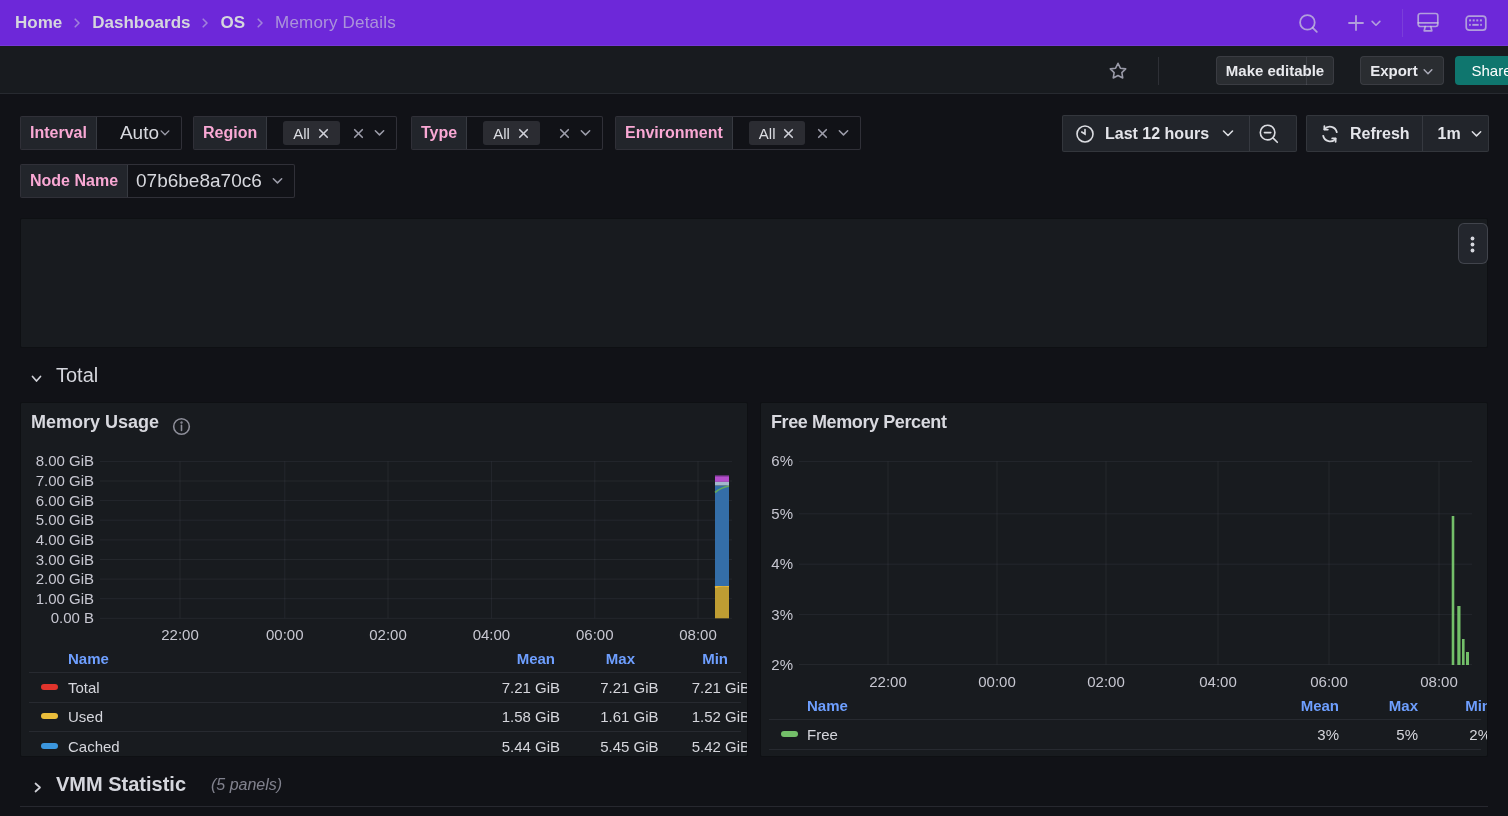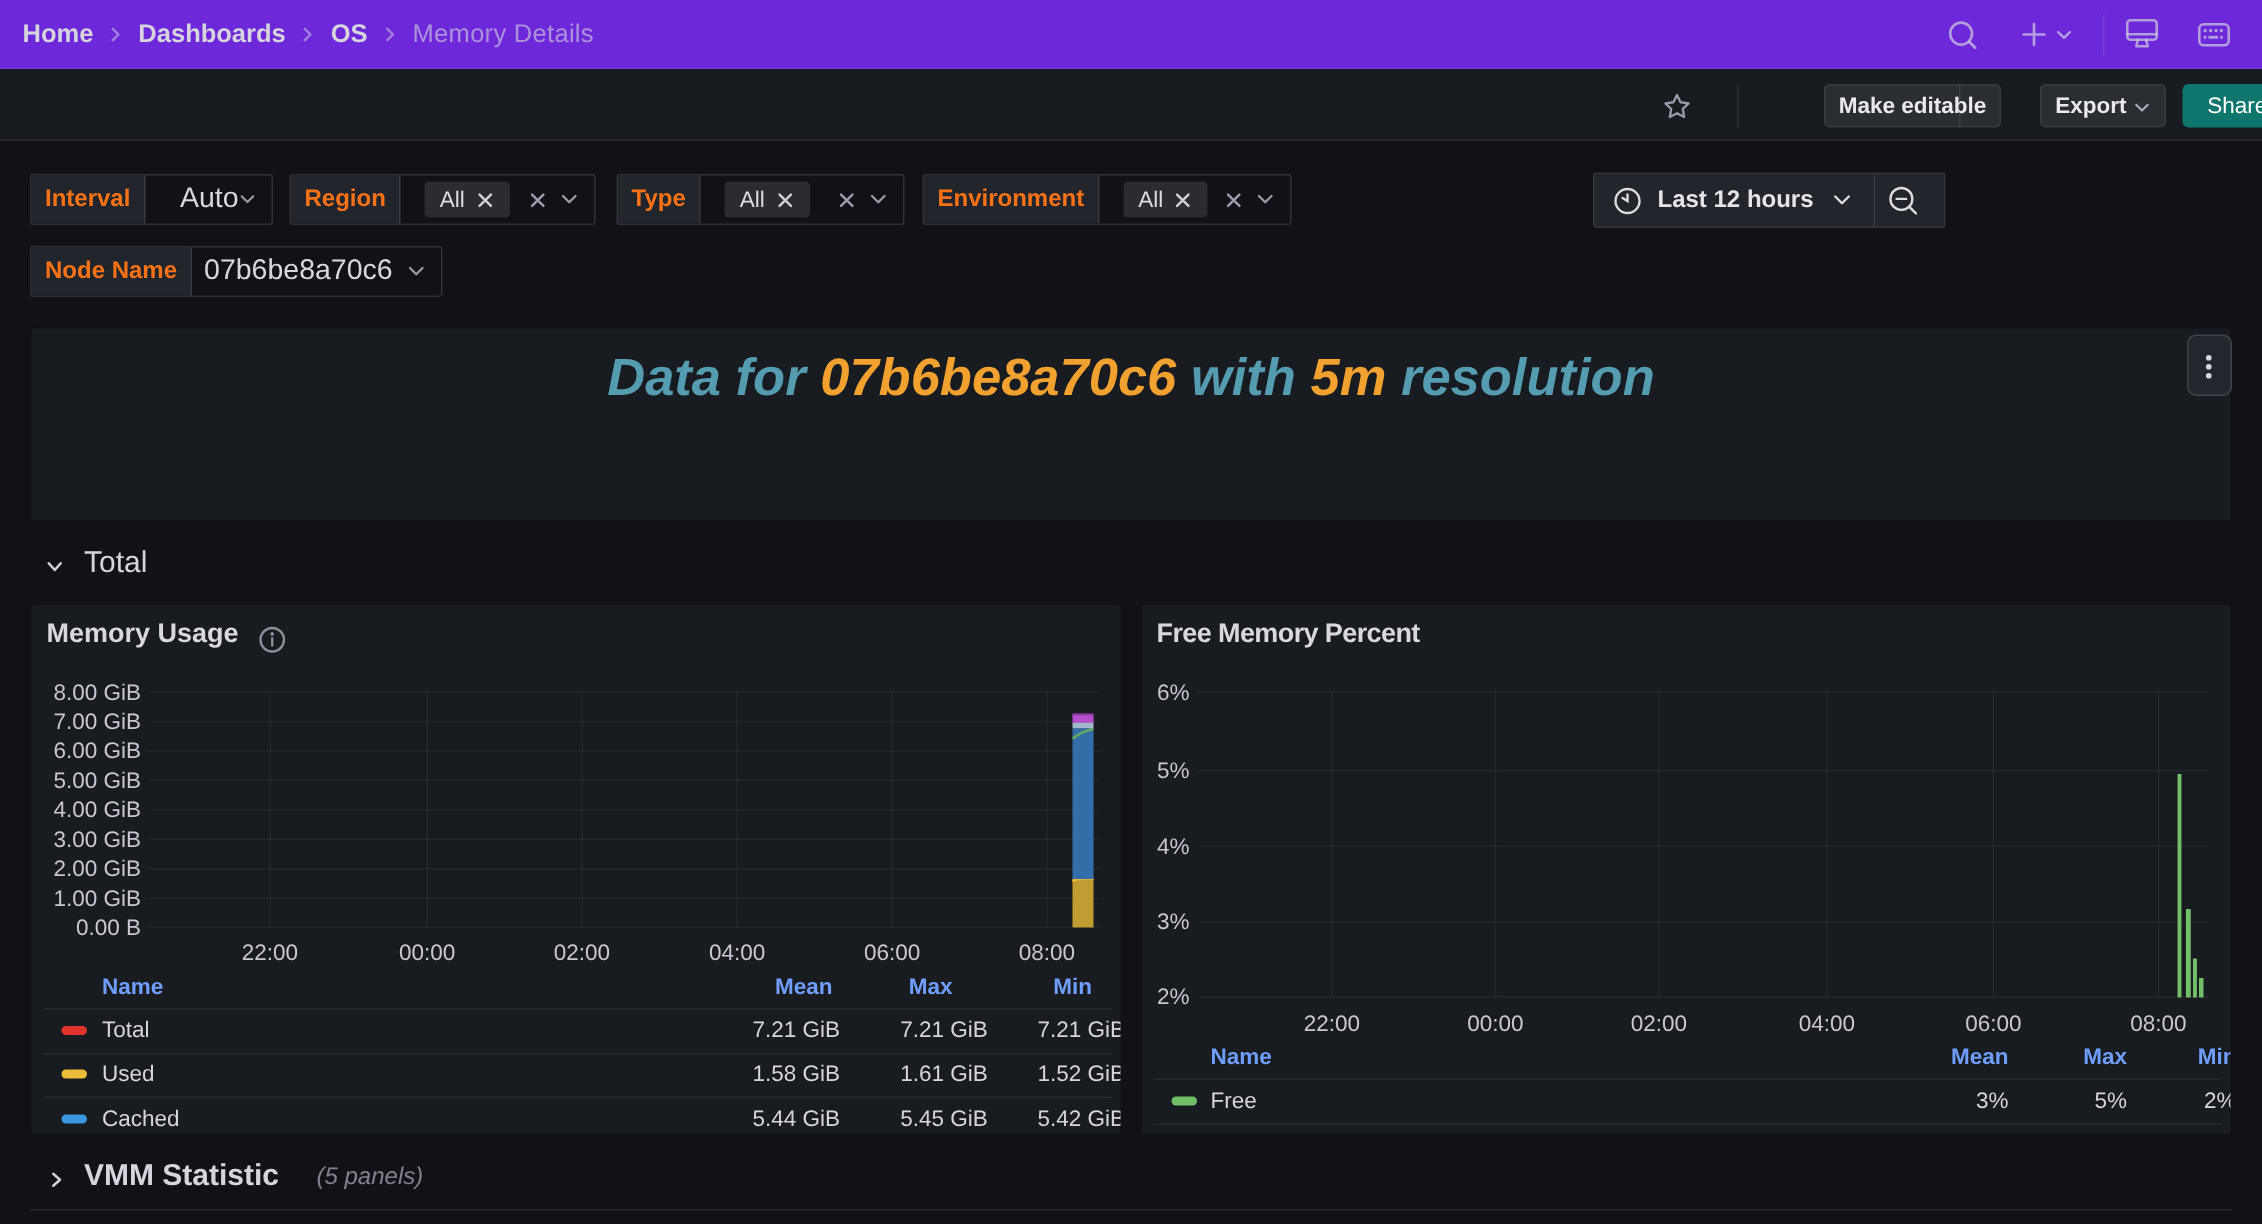--- a/index.html
+++ b/index.html
@@ -13,21 +13,21 @@
   .crumbs .cur{color:rgba(204,204,220,0.65);font-weight:400;letter-spacing:0.2px;}
   
   #toolbar{left:0;top:46px;width:1508px;height:48px;background:#181b1f;border-bottom:1px solid rgba(204,204,220,0.09);box-sizing:border-box;}
   .vdiv{width:1px;background:rgba(204,204,220,0.12);}
   .btn{display:flex;align-items:center;justify-content:center;height:29px;border-radius:4px;
        background:rgba(204,204,220,0.10);border:1px solid rgba(204,204,220,0.10);box-sizing:border-box;
        color:#e9eaee;font-size:15px;font-weight:600;margin-left:44px;}
   .btn-blue{background:#0f766e;border:none;color:#ffffff;padding-left:12px;}
   
   .vc{position:absolute;display:flex;height:34px;border:1px solid rgba(204,204,220,0.17);border-radius:2px;box-sizing:border-box;background:#111217;}
-  .vc .lbl{display:flex;align-items:center;padding:0 9px;background:#22252b;color:#f97316;
+  .vc .lbl{display:flex;align-items:center;padding:0 9px;background:#22252b;color:#f9a8d4;
            font-size:16px;font-weight:600;border-right:1px solid rgba(204,204,220,0.13);white-space:nowrap;}
   .vc .val{display:flex;align-items:center;color:#d7d8de;font-size:19px;}
   .chip{display:flex;align-items:center;height:24px;padding:0 10px;border-radius:3px;background:rgba(204,204,220,0.14);
         font-size:15px;font-weight:500;color:#dcdde2;margin-left:16px;}
   .chip svg{margin-left:7px;}
   
   .picker{position:absolute;display:flex;align-items:center;height:37px;background:#22252b;
           border:1px solid rgba(204,204,220,0.10);border-radius:2px;box-sizing:border-box;
           color:#e4e5ea;font-size:16px;font-weight:600;}
   
@@ -183,23 +183,36 @@
     <svg style="margin-left:12px;" width="14" height="11" viewBox="0 0 14 10" fill="none" stroke="#dcdde2" stroke-width="1.6" stroke-linecap="round" stroke-linejoin="round">
         <path d="M2.5 2.5 L7 7 L11.5 2.5"></path>
       </svg>
     <div class="vdiv" style="height:35px;margin-left:14px;"></div>
     <svg style="margin-left:8px" width="22" height="22" viewBox="0 0 22 22" fill="none" stroke="#dcdde2" stroke-width="1.6" stroke-linecap="round">
         <circle cx="9.6" cy="9.6" r="7.3"></circle>
         <path d="M14.9 14.9 L19.3 19.3"></path>
         <path d="M6.4 9.6 L12.8 9.6"></path>
       </svg>
   </div>
+  <div class="picker" style="left:1306px;top:115px;width:183px;">
+    <svg style="margin-left:13px" width="20" height="20" viewBox="0 0 20 20" fill="none" stroke="#dcdde2" stroke-width="1.8" stroke-linecap="round" stroke-linejoin="round">
+        <path d="M16.8 8.2 A7 7 0 0 0 4.4 5.3"></path>
+        <path d="M4.4 2.2 L4.4 5.6 L7.8 5.6"></path>
+        <path d="M3.2 11.8 A7 7 0 0 0 15.6 14.7"></path>
+        <path d="M15.6 17.8 L15.6 14.4 L12.2 14.4"></path>
+      </svg>
+    <span style="margin-left:10px;">Refresh</span>
+    <div class="vdiv" style="height:35px;margin-left:12px;"></div>
+    <span style="margin-left:15px;">1m</span>
+    <svg style="margin-left:9px;" width="13" height="10" viewBox="0 0 14 10" fill="none" stroke="#dcdde2" stroke-width="1.6" stroke-linecap="round" stroke-linejoin="round">
+        <path d="M2.5 2.5 L7 7 L11.5 2.5"></path>
+      </svg>
+  </div>
 
   <div class="panel" style="left:20px;top:218px;width:1468px;height:130px;">
-    <div style="position:absolute;left:0;right:0;top:13px;text-align:center;font-size:35px;font-weight:700;font-style:italic;color:#559cb0;">Data for <span style="color:#f0a12f">07b6be8a70c6</span> with <span style="color:#f0a12f">5m</span> resolution</div>
     <div style="position:absolute;left:1437px;top:4px;width:30px;height:41px;border:1px solid rgba(204,204,220,0.18);border-radius:6px;background:#23262d;box-sizing:border-box;">
       <svg style="position:absolute;left:11px;top:12px" width="5" height="17" viewBox="0 0 5 17" fill="#d6d7de">
           <circle cx="2.5" cy="2.5" r="1.9"></circle>
           <circle cx="2.5" cy="8.5" r="1.9"></circle>
           <circle cx="2.5" cy="14.5" r="1.9"></circle>
         </svg>
     </div>
   </div>
 
   <div class="abs" style="left:31px;top:370px;"><svg width="11" height="10" viewBox="0 0 11 10" fill="none" stroke="#d0d1d8" stroke-width="1.7" stroke-linecap="round" stroke-linejoin="round">

